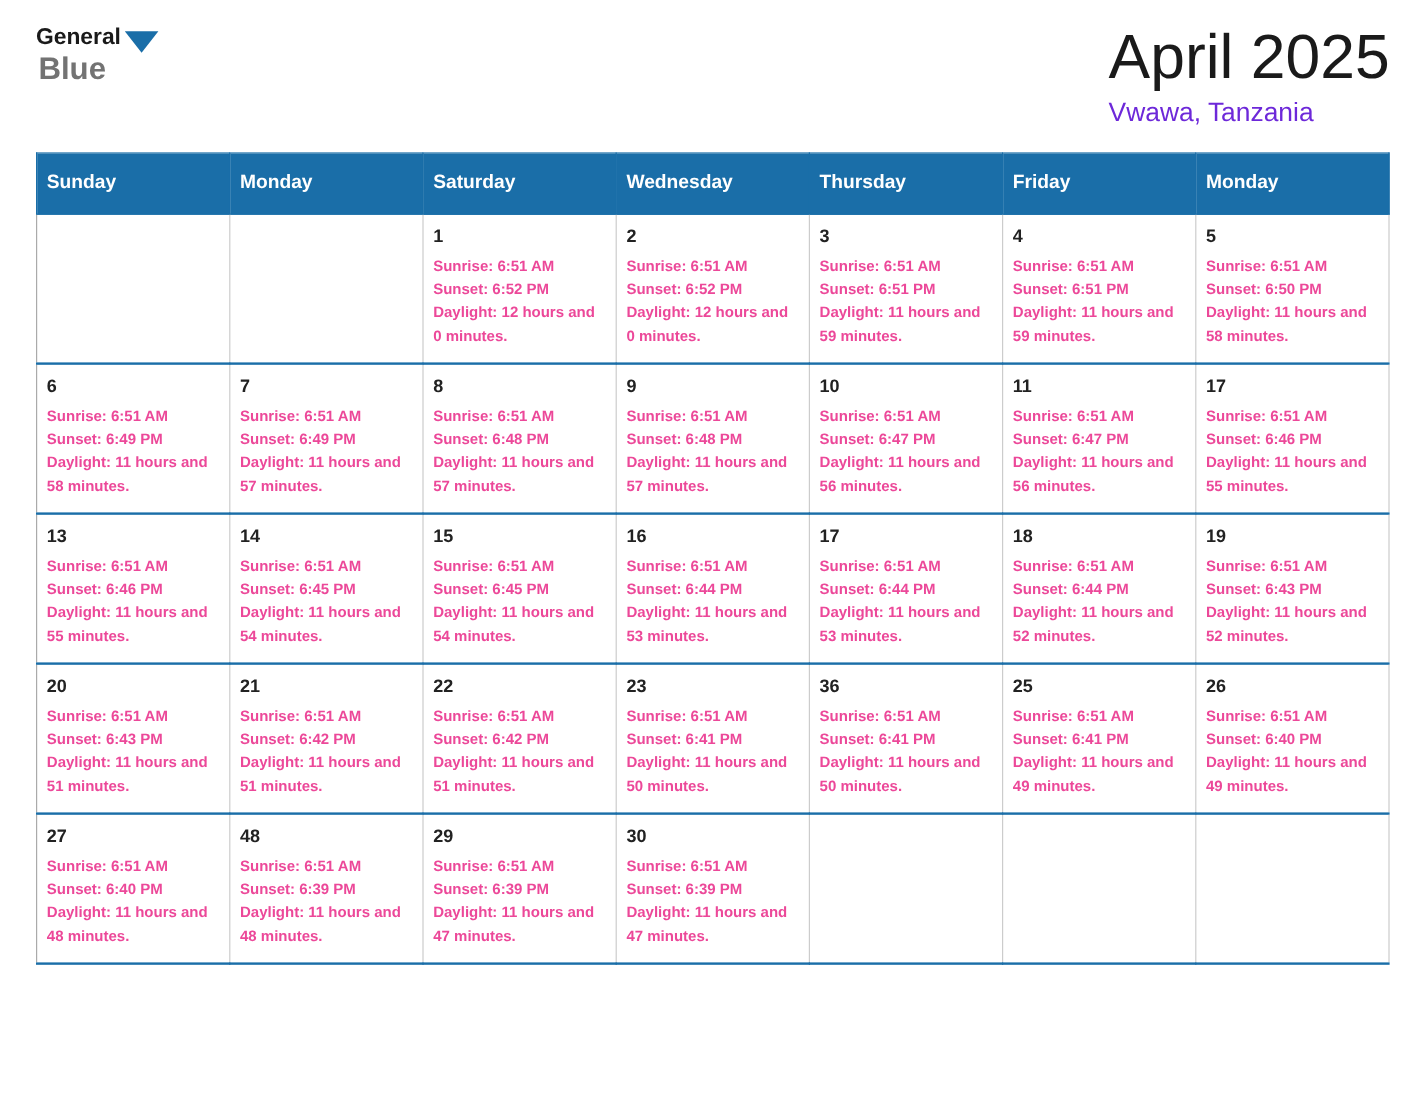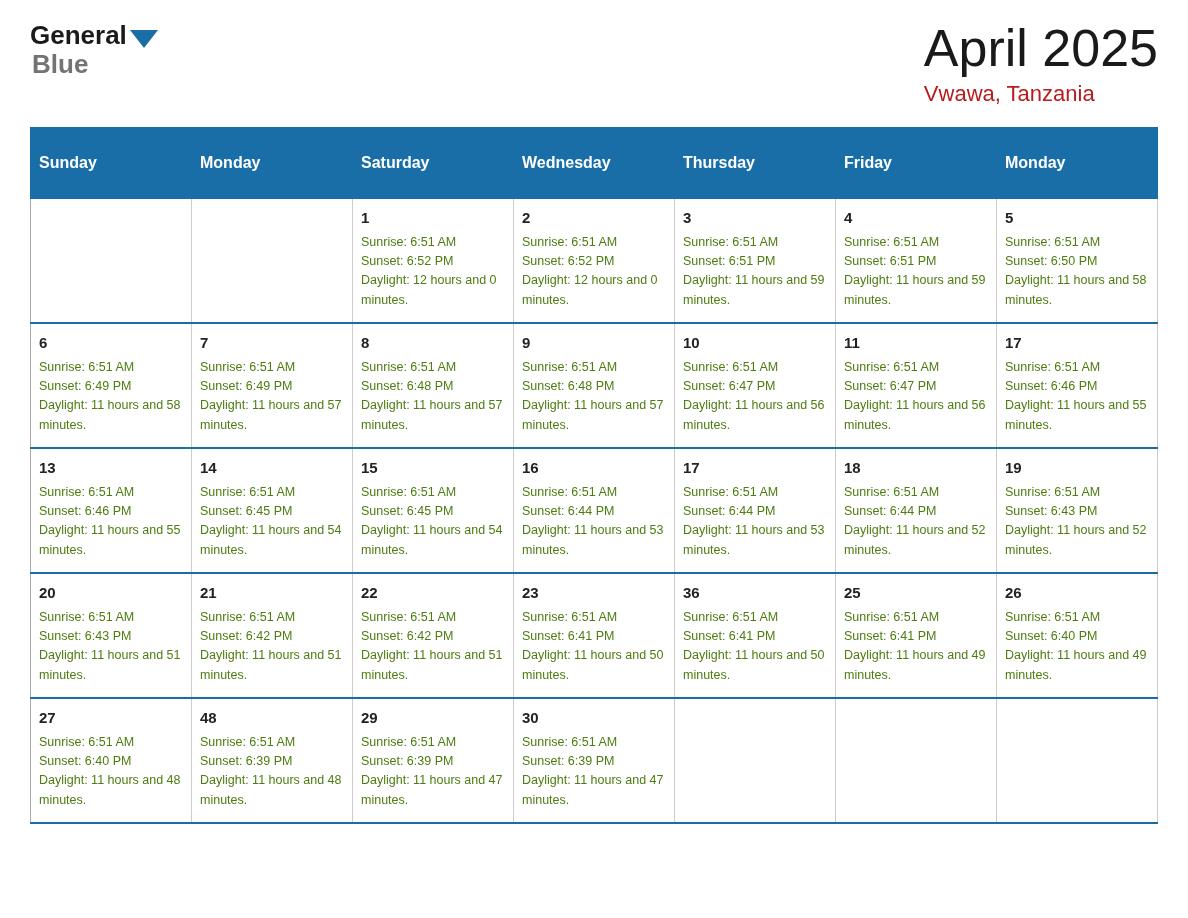--- a/index.html
+++ b/index.html
@@ -20,21 +20,21 @@
     .logo {
       display: flex;
       flex-direction: column;
       align-items: flex-start;
     }
     .logo-top {
       display: flex;
       align-items: center;
     }
     .logo-general {
-      font-size: 26px;
+      font-size: 19px;
       font-weight: bold;
       color: #1a1a1a;
     }
     .logo-arrow {
       width: 0;
       height: 0;
       border-left: 14px solid transparent;
       border-right: 14px solid transparent;
       border-top: 18px solid #1a6ea8;
       margin-left: 3px;
@@ -52,34 +52,34 @@
     }
     .title-block h1 {
       font-size: 52px;
       font-weight: 400;
       color: #1a1a1a;
       line-height: 1.1;
     }
     .title-block h2 {
       font-size: 22px;
       font-weight: 400;
-      color: #b91c1c;
+      color: #6d28d9;
       margin-top: 4px;
     }
     .calendar {
       width: 100%;
       border-collapse: collapse;
       border: 1px solid #aaa;
     }
     .calendar thead tr {
       background-color: #1a6ea8;
       color: #fff;
     }
     .calendar thead th {
-      padding: 26px 8px;
+      padding: 16px 8px;
       font-size: 16px;
       font-weight: 600;
       text-align: left;
       border: 1px solid #1a6ea8;
     }
     .calendar tbody tr {
       border-bottom: 2px solid #1a6ea8;
     }
     .calendar tbody td {
       vertical-align: top;
@@ -93,22 +93,23 @@
     }
     .day-num {
       font-size: 15px;
       font-weight: 600;
       color: #222;
       display: block;
       margin-bottom: 3px;
     }
     .day-info {
       font-size: 12.5px;
-      color: #4d7c0f;
+      color: #ec4899;
       line-height: 1.55;
+      font-weight: bold;
     }
     .empty-cell {
       background: #fff;
     }
   </style>
 </head>
 <body>
 
 <div class="header">
   <div class="logo">

